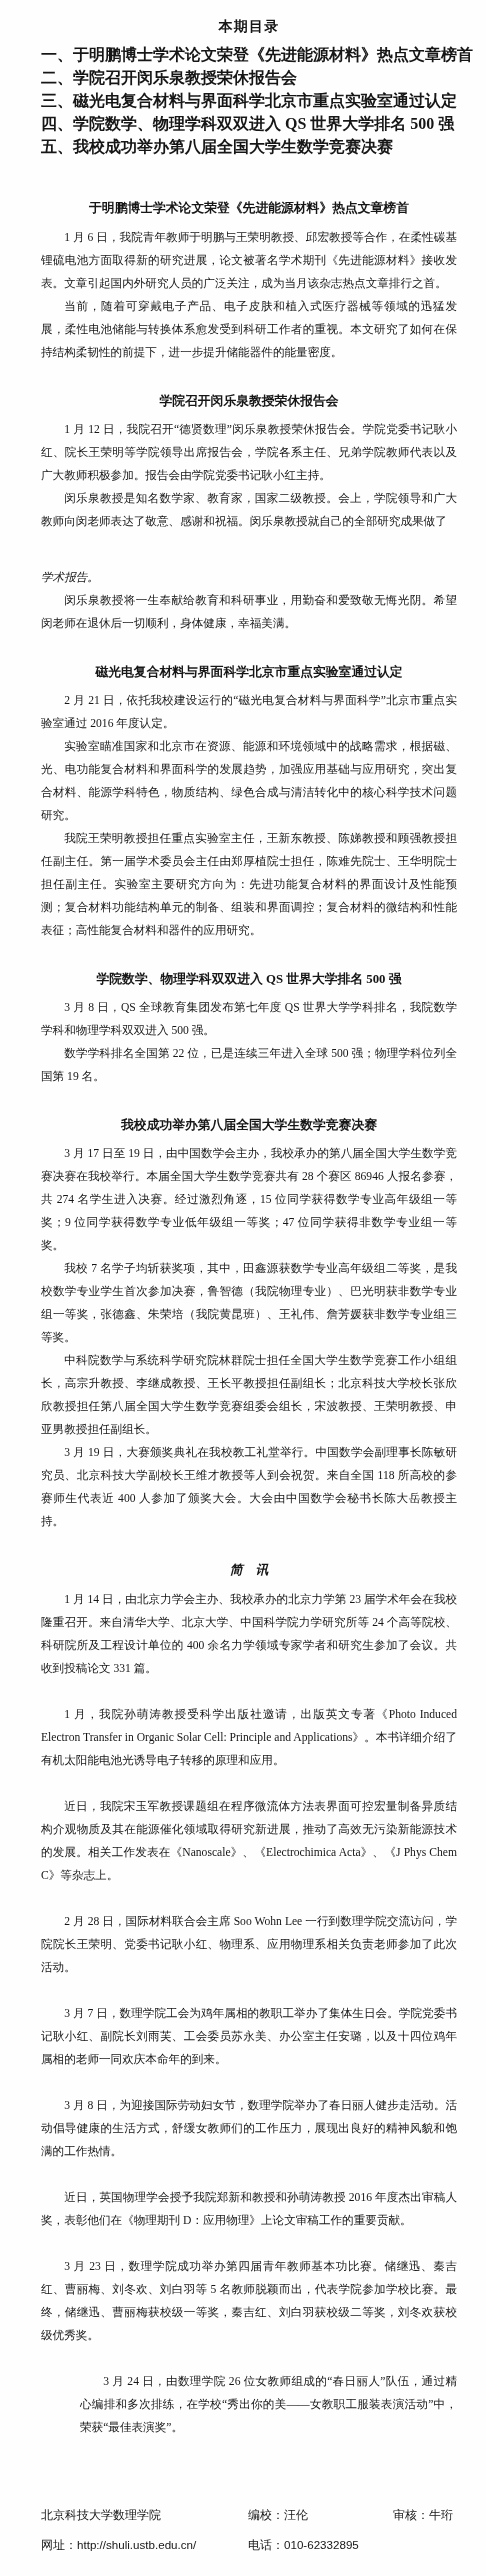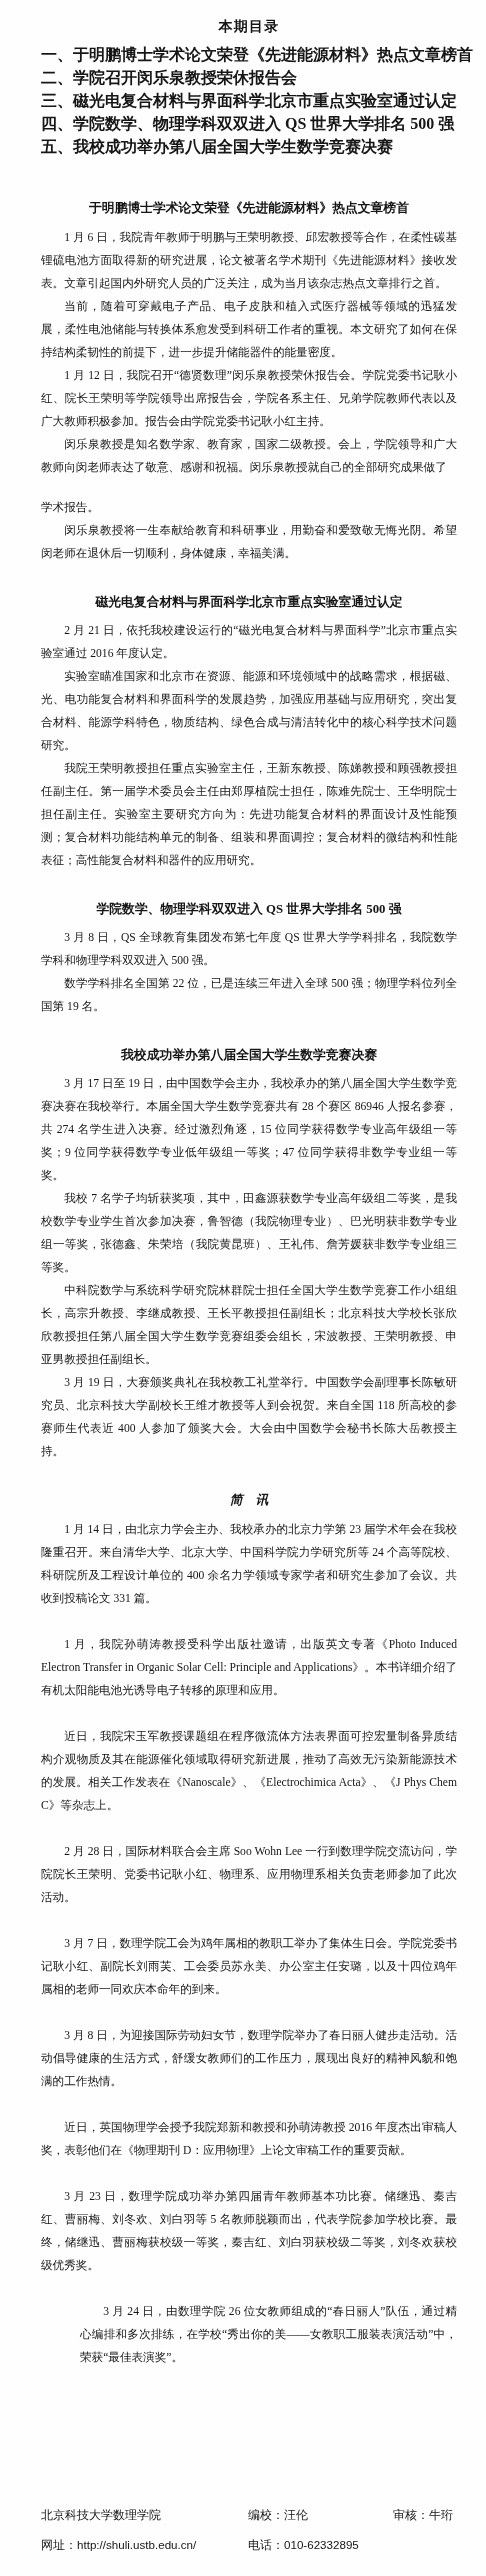--- a/index.html
+++ b/index.html
@@ -36,21 +36,22 @@
   }
   .section--first .section-heading { margin-top:39px; }
   .para {
     font-size:11.6px;
     line-height:23px;
     text-align:justify;
     text-indent:2em;
   }
   .para--continuation {
     text-indent:0;
-    margin-top:17px;
+    margin-top:33px;
+    font-style:italic;
   }
   .briefs-heading {
     text-align:center;
     font-size:12.8px; font-weight:bold;
     line-height:23px;
     margin:25.6px 0 6px 0;
     white-space:pre;
     font-style:italic;
   }
   .brief-item { margin-bottom:23px; }
@@ -84,20 +85,21 @@
     <div class="toc-item">五、我校成功举办第八届全国大学生数学竞赛决赛</div>
   </div>
 
   <div class="section section--first">
     <div class="section-heading">于明鹏博士学术论文荣登《先进能源材料》热点文章榜首</div>
     <p class="para">1 月 6 日，我院青年教师于明鹏与王荣明教授、邱宏教授等合作，在柔性碳基锂硫电池方面取得新的研究进展，论文被著名学术期刊《先进能源材料》接收发表。文章引起国内外研究人员的广泛关注，成为当月该杂志热点文章排行之首。</p>
     <p class="para">当前，随着可穿戴电子产品、电子皮肤和植入式医疗器械等领域的迅猛发展，柔性电池储能与转换体系愈发受到科研工作者的重视。本文研究了如何在保持结构柔韧性的前提下，进一步提升储能器件的能量密度。</p>
   </div>
 
   <div class="section">
+    <div class="section-heading">学院召开闵乐泉教授荣休报告会</div>
     <p class="para">1 月 12 日，我院召开“德贤数理”闵乐泉教授荣休报告会。学院党委书记耿小红、院长王荣明等学院领导出席报告会，学院各系主任、兄弟学院教师代表以及广大教师积极参加。报告会由学院党委书记耿小红主持。</p>
     <p class="para">闵乐泉教授是知名数学家、教育家，国家二级教授。会上，学院领导和广大教师向闵老师表达了敬意、感谢和祝福。闵乐泉教授就自己的全部研究成果做了</p>
     <p class="para para--continuation">学术报告。</p>
     <p class="para">闵乐泉教授将一生奉献给教育和科研事业，用勤奋和爱致敬无悔光阴。希望闵老师在退休后一切顺利，身体健康，幸福美满。</p>
   </div>
 
   <div class="section">
     <div class="section-heading">磁光电复合材料与界面科学北京市重点实验室通过认定</div>
     <p class="para">2 月 21 日，依托我校建设运行的“磁光电复合材料与界面科学”北京市重点实验室通过 2016 年度认定。</p>
     <p class="para">实验室瞄准国家和北京市在资源、能源和环境领域中的战略需求，根据磁、光、电功能复合材料和界面科学的发展趋势，加强应用基础与应用研究，突出复合材料、能源学科特色，物质结构、绿色合成与清洁转化中的核心科学技术问题研究。</p>

